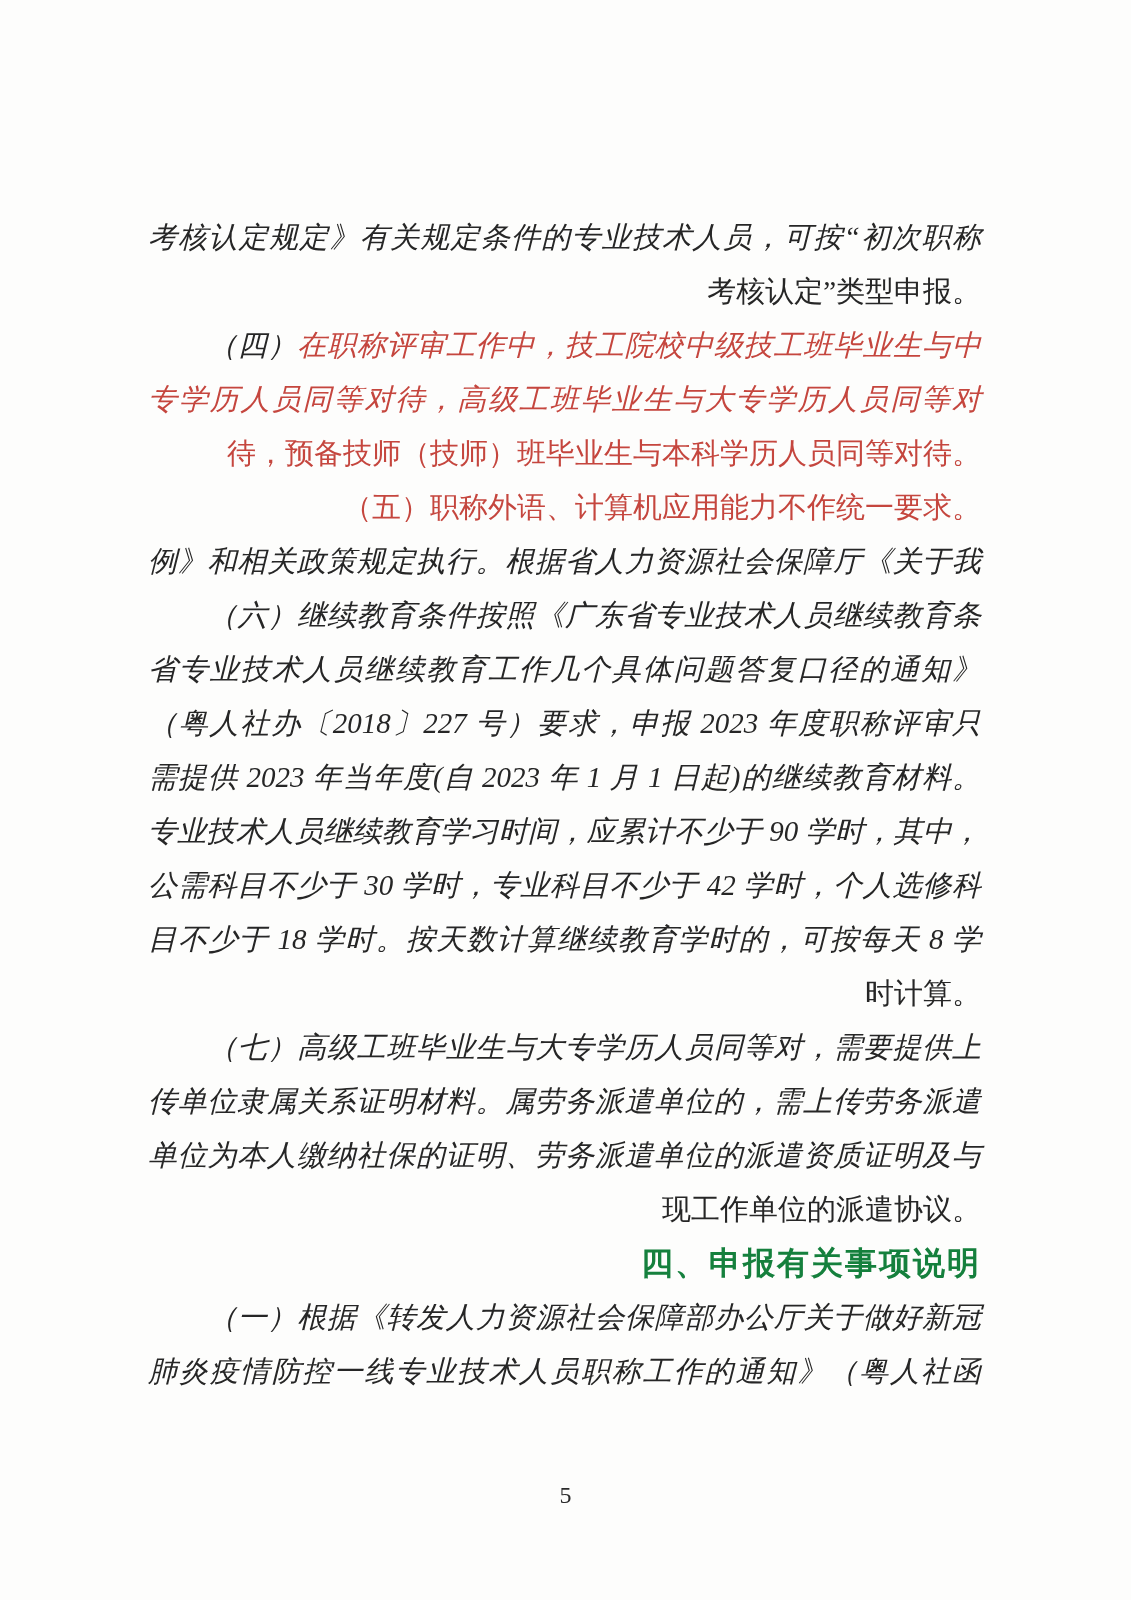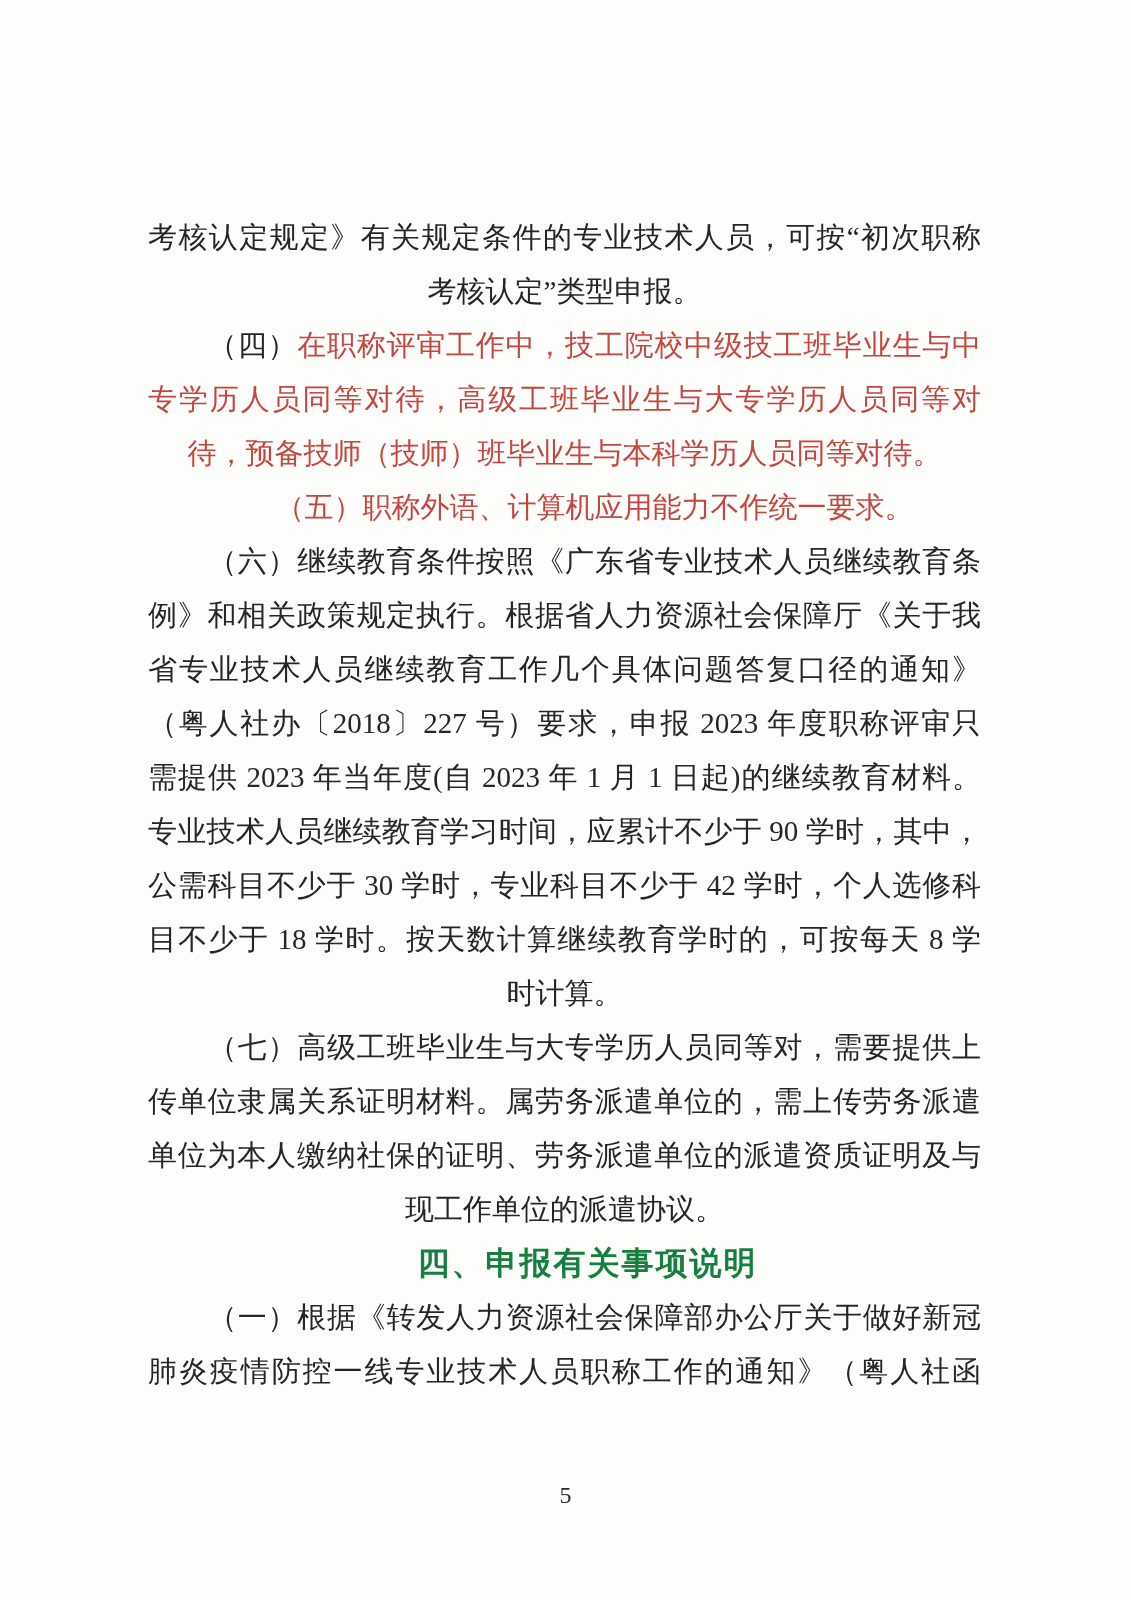--- a/index.html
+++ b/index.html
@@ -22,26 +22,27 @@
     top: 210px;
     width: 833px;
   }
   .line {
     box-sizing: border-box;
     width: 833px;
     height: 54px;
     line-height: 54px;
     font-size: 29px;
     color: var(--ink, #262626);
-    text-align: center;
+    text-align: right;
     white-space: normal;
   }
   .line.stretch {
     text-align: justify;
     text-align-last: justify;
+    font-style: italic;
   }
   .line.indent {
     padding-left: 60px;
   }
   .line.red, .line .red {
     color: var(--red, #c5463e);
   }
   .line .black {
     color: var(--ink, #262626);
   }
@@ -67,22 +68,22 @@
 <body>
 
 <div class="page">
   <div class="body-text">
     <div class="line stretch">考核认定规定》有关规定条件的专业技术人员，可按“初次职称</div>
     <div class="line">考核认定”类型申报。</div>
     <div class="line stretch indent"><span class="black">（四）</span><span class="red">在职称评审工作中，技工院校中级技工班毕业生与中</span></div>
     <div class="line stretch red">专学历人员同等对待，高级工班毕业生与大专学历人员同等对</div>
     <div class="line red">待，预备技师（技师）班毕业生与本科学历人员同等对待。</div>
     <div class="line indent red">（五）职称外语、计算机应用能力不作统一要求。</div>
+    <div class="line stretch">例》和相关政策规定执行。根据省人力资源社会保障厅《关于我</div>
     <div class="line stretch indent">（六）继续教育条件按照《广东省专业技术人员继续教育条</div>
-    <div class="line stretch">例》和相关政策规定执行。根据省人力资源社会保障厅《关于我</div>
     <div class="line stretch">省专业技术人员继续教育工作几个具体问题答复口径的通知》</div>
     <div class="line stretch">（粤人社办〔2018〕227 号）要求，申报 2023 年度职称评审只</div>
     <div class="line stretch">需提供 2023 年当年度(自 2023 年 1 月 1 日起)的继续教育材料。</div>
     <div class="line stretch">专业技术人员继续教育学习时间，应累计不少于 90 学时，其中，</div>
     <div class="line stretch">公需科目不少于 30 学时，专业科目不少于 42 学时，个人选修科</div>
     <div class="line stretch">目不少于 18 学时。按天数计算继续教育学时的，可按每天 8 学</div>
     <div class="line">时计算。</div>
     <div class="line stretch indent">（七）高级工班毕业生与大专学历人员同等对，需要提供上</div>
     <div class="line stretch">传单位隶属关系证明材料。属劳务派遣单位的，需上传劳务派遣</div>
     <div class="line stretch">单位为本人缴纳社保的证明、劳务派遣单位的派遣资质证明及与</div>

